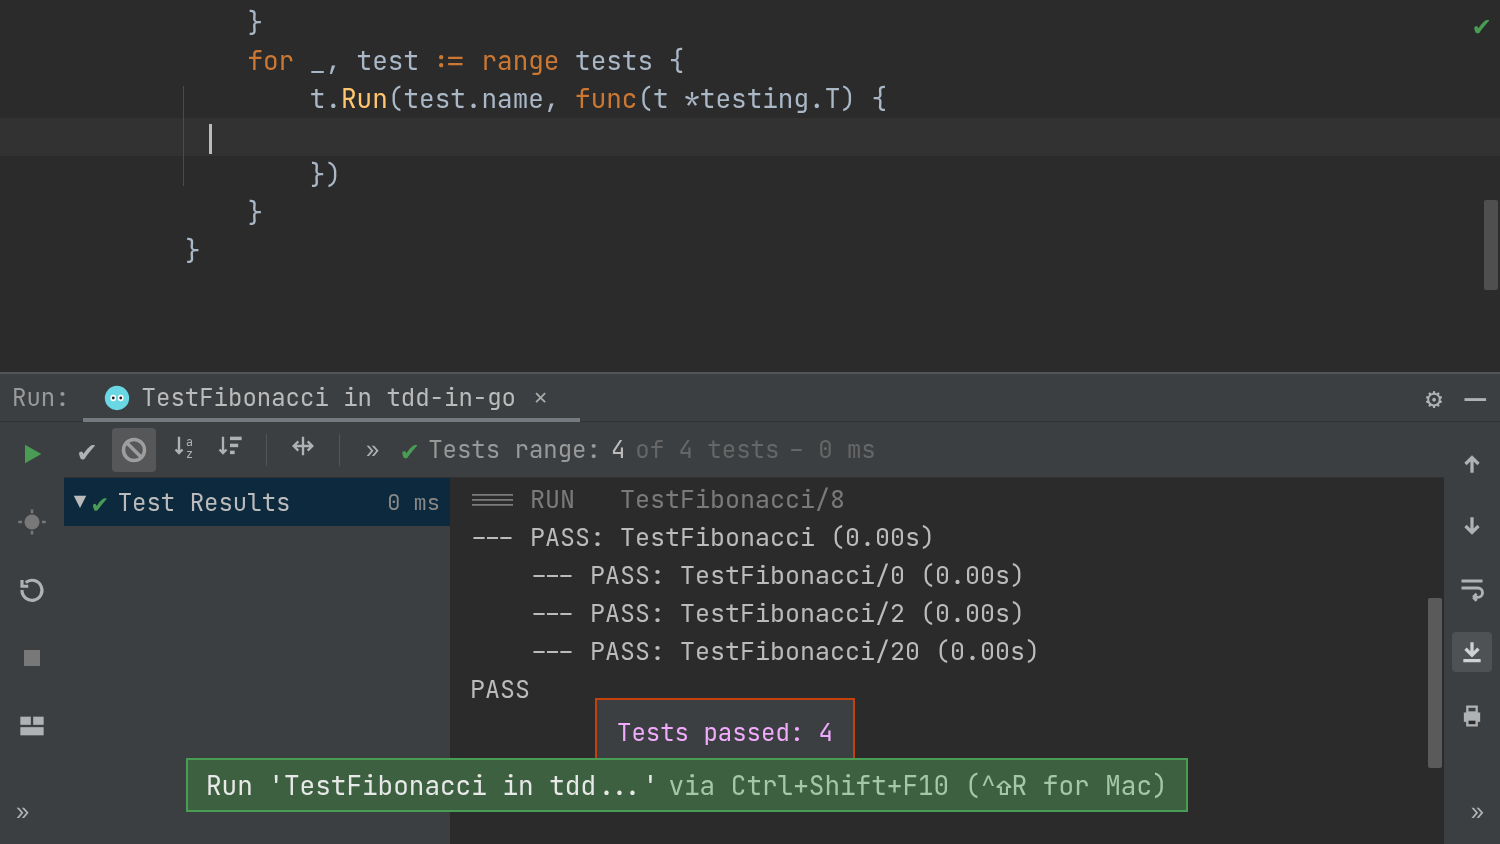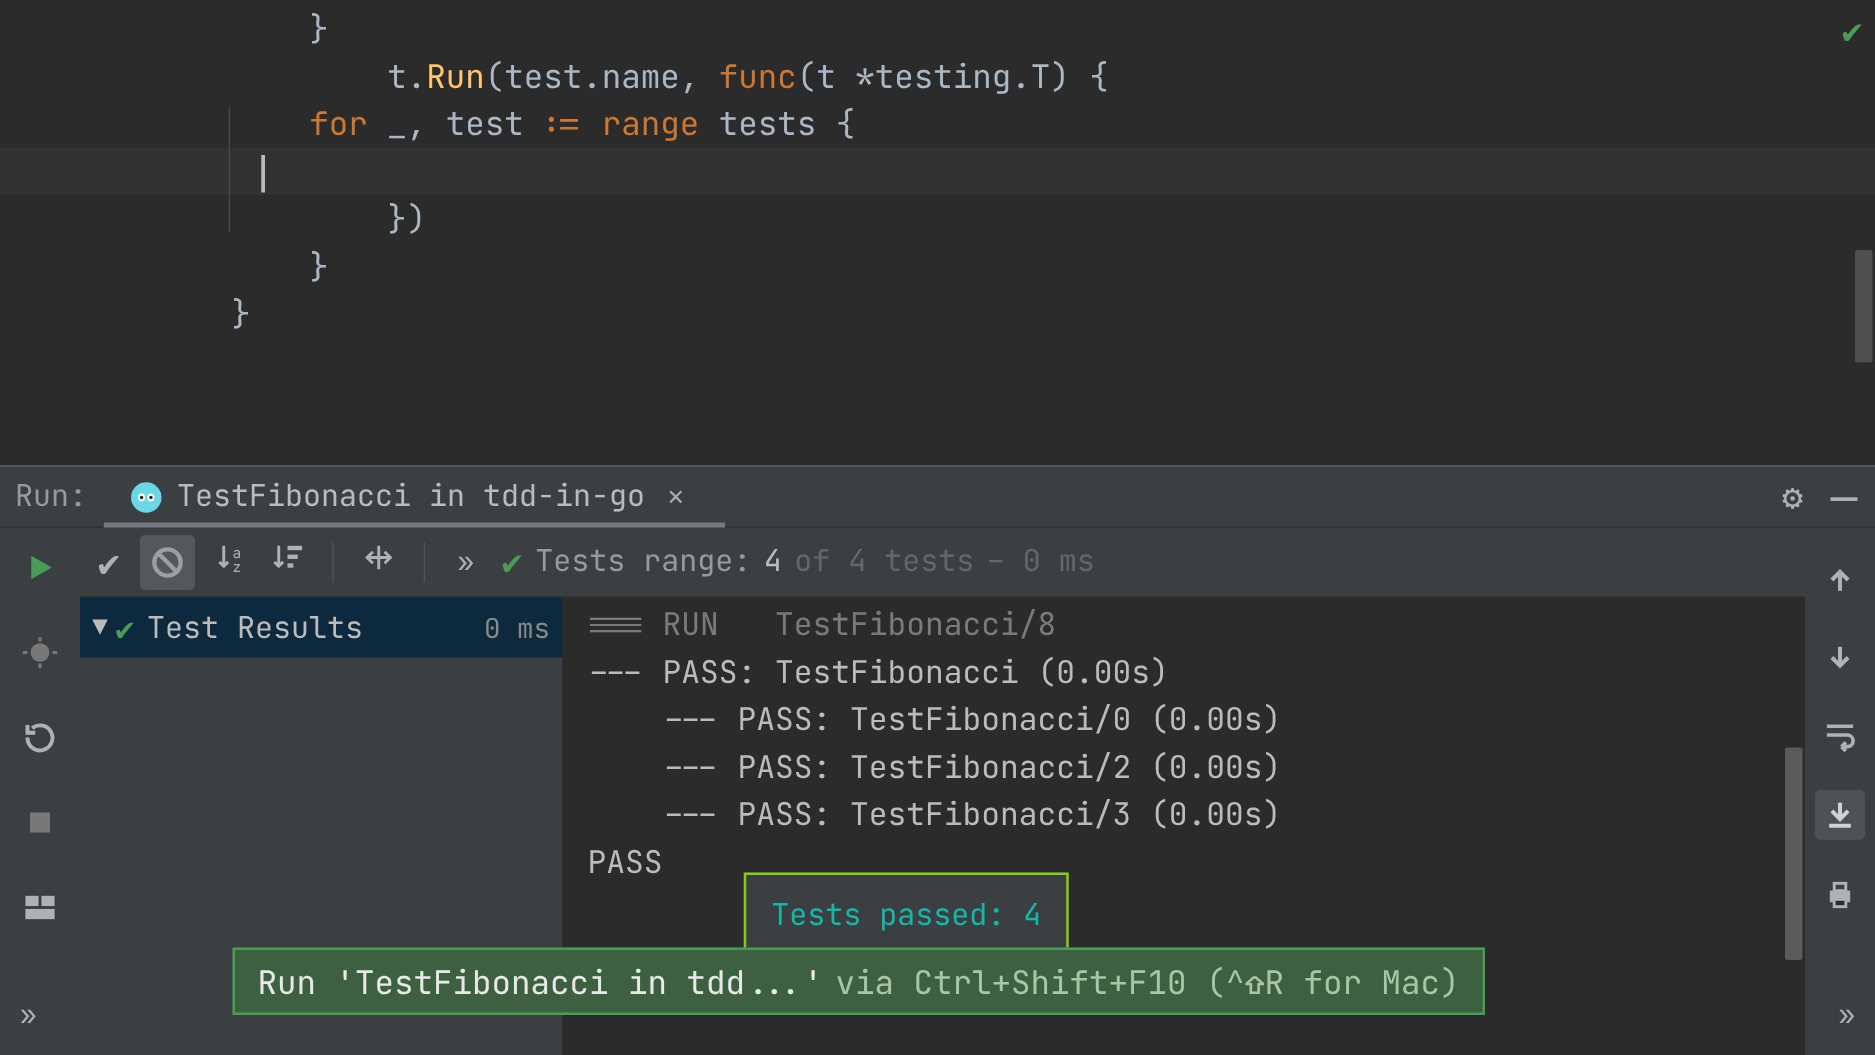--- a/index.html
+++ b/index.html
@@ -141,42 +141,42 @@
     position: absolute; left: 186px; bottom: 32px;
     height: 54px; background: #3d6140;
     border: 2px solid #499c54;
     display: flex; align-items: center;
     font-size: 26px; padding: 12px 18px;
     color: #e8e8e8;
   }
   .hint-dim { color: #a5c7a5; margin-left: 10px; }
   .popup {
     position: absolute; left: 595px; bottom: 78px;
-    background: #3c3f41; border: 2px solid #84cc16;
+    background: #3c3f41; border: 2px solid #c2410c;
     height: 68px; padding: 16px 20px;
     display: flex; align-items: center;
-    font-size: 24px; color: #14b8a6;
+    font-size: 24px; color: #f0abfc;
   }
   .bottom-left-chev {
     position: absolute; left: 16px; bottom: 18px;
     color: #afb1b3; font-size: 22px;
   }
   .bottom-right-chev {
     position: absolute; right: 16px; bottom: 18px;
     color: #afb1b3; font-size: 22px;
   }
 </style>
 </head>
 <body>
 
 <div class="editor">
   <div class="indent-guide"></div>
   <div class="code-line"><span>    }</span></div>
+  <div class="code-line"><span>    </span><span class="kw">for</span><span> _, test </span><span class="kw">:=</span><span class="kw"> range </span><span>tests {</span></div>
   <div class="code-line"><span>        t.</span><span class="fn">Run</span><span>(test.name, </span><span class="kw">func</span><span>(t *testing.T) {</span></div>
-  <div class="code-line"><span>    </span><span class="kw">for</span><span> _, test </span><span class="kw">:=</span><span class="kw"> range </span><span>tests {</span></div>
   <div class="code-line cursor-line"><span class="cursor"></span></div>
   <div class="code-line"><span>        })</span></div>
   <div class="code-line"><span>    }</span></div>
   <div class="code-line"><span>}</span></div>
   <div class="editor-check">✔</div>
   <div class="scrollbar-track"></div>
 </div>
 
 <div class="separator"></div>
 
@@ -281,21 +281,21 @@
           <span class="tree-tick">✔</span>
           <span>Test Results</span>
           <span class="tree-time">0 ms</span>
         </div>
       </div>
       <div class="console-pane">
         <div class="console-line" style="opacity:.55">=== RUN   TestFibonacci/8</div>
         <div class="console-line">--- PASS: TestFibonacci (0.00s)</div>
         <div class="console-line">    --- PASS: TestFibonacci/0 (0.00s)</div>
         <div class="console-line">    --- PASS: TestFibonacci/2 (0.00s)</div>
-        <div class="console-line">    --- PASS: TestFibonacci/3 (0.00s)</div>
+        <div class="console-line">    --- PASS: TestFibonacci/20 (0.00s)</div>
         <div class="console-line">PASS</div>
         <div class="console-scroll"></div>
       </div>
     </div>
   </div>
 
   <div class="right-gutter">
     <span class="icon-btn">
       <svg viewBox="0 0 24 24" width="26" height="26" fill="none" stroke="#afb1b3" stroke-width="3">
           <path d="M12 20V6M6 12l6-6 6 6"></path>

